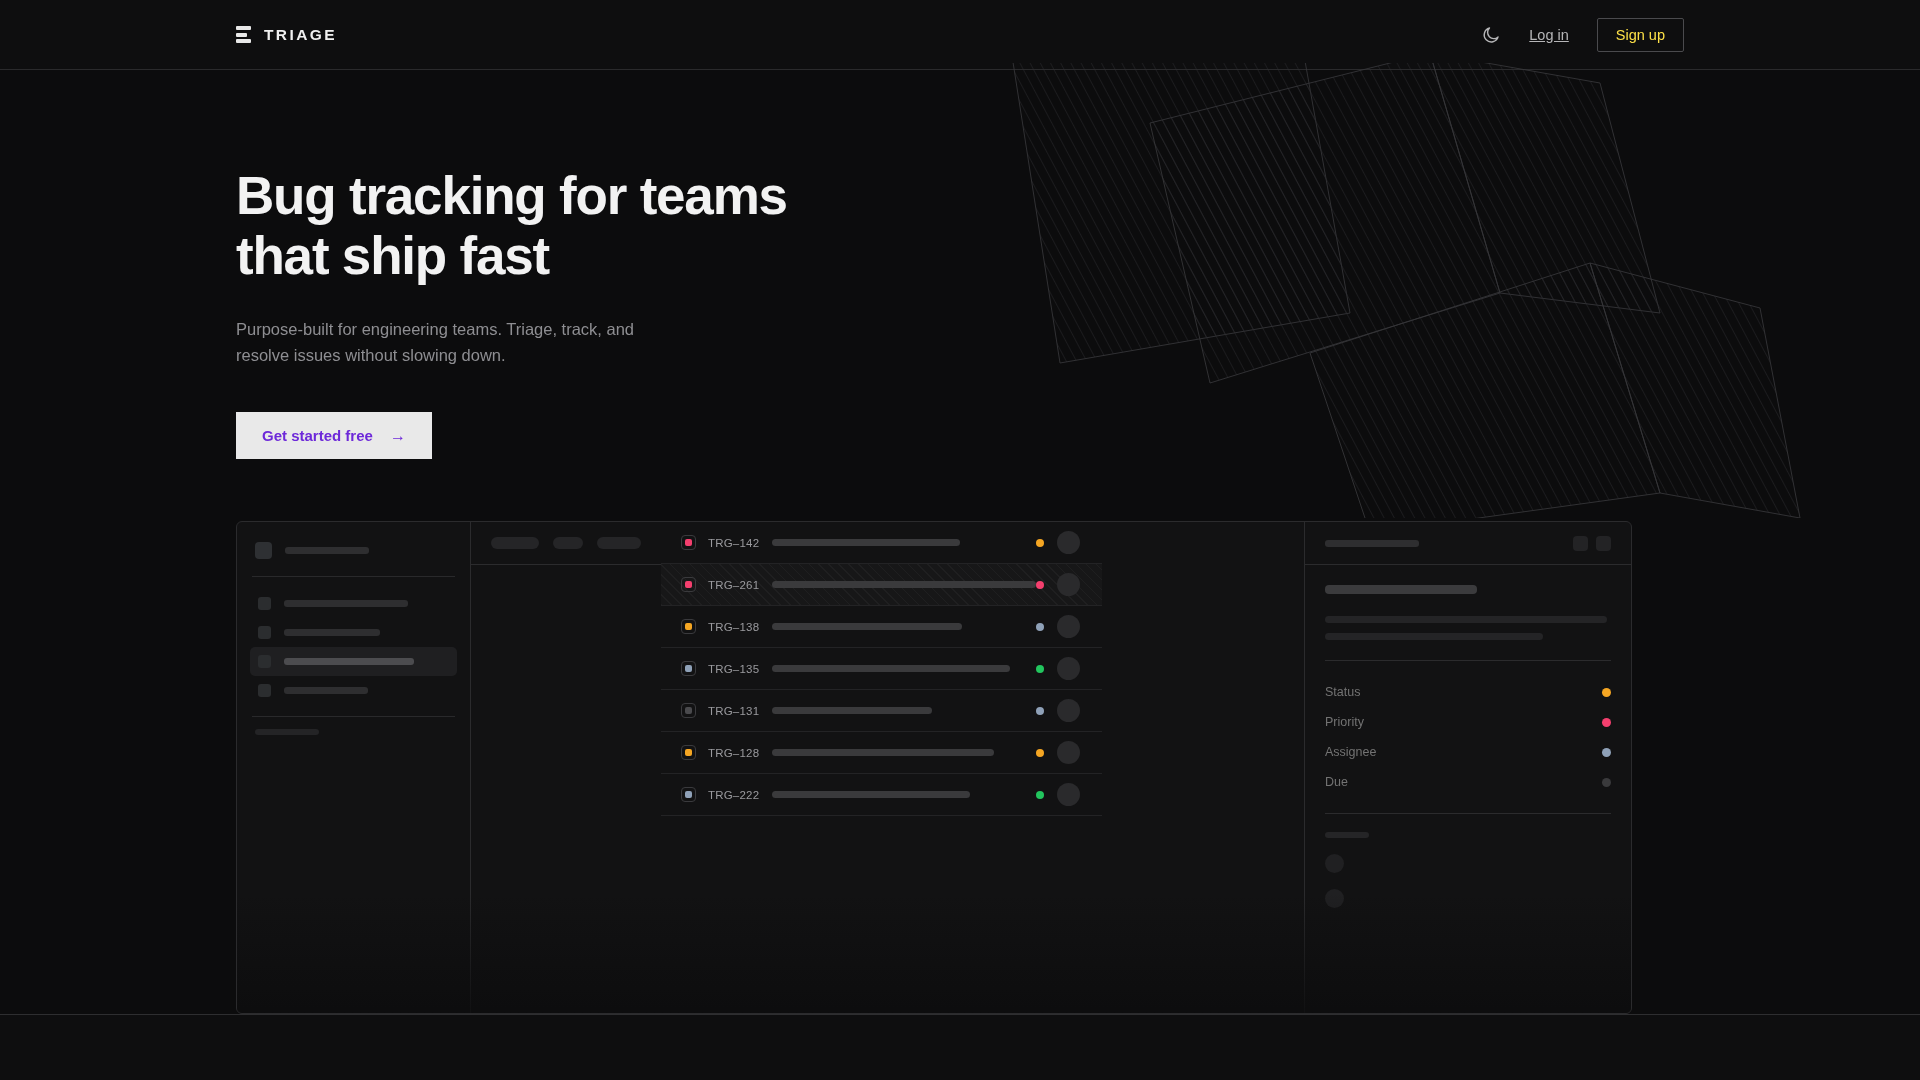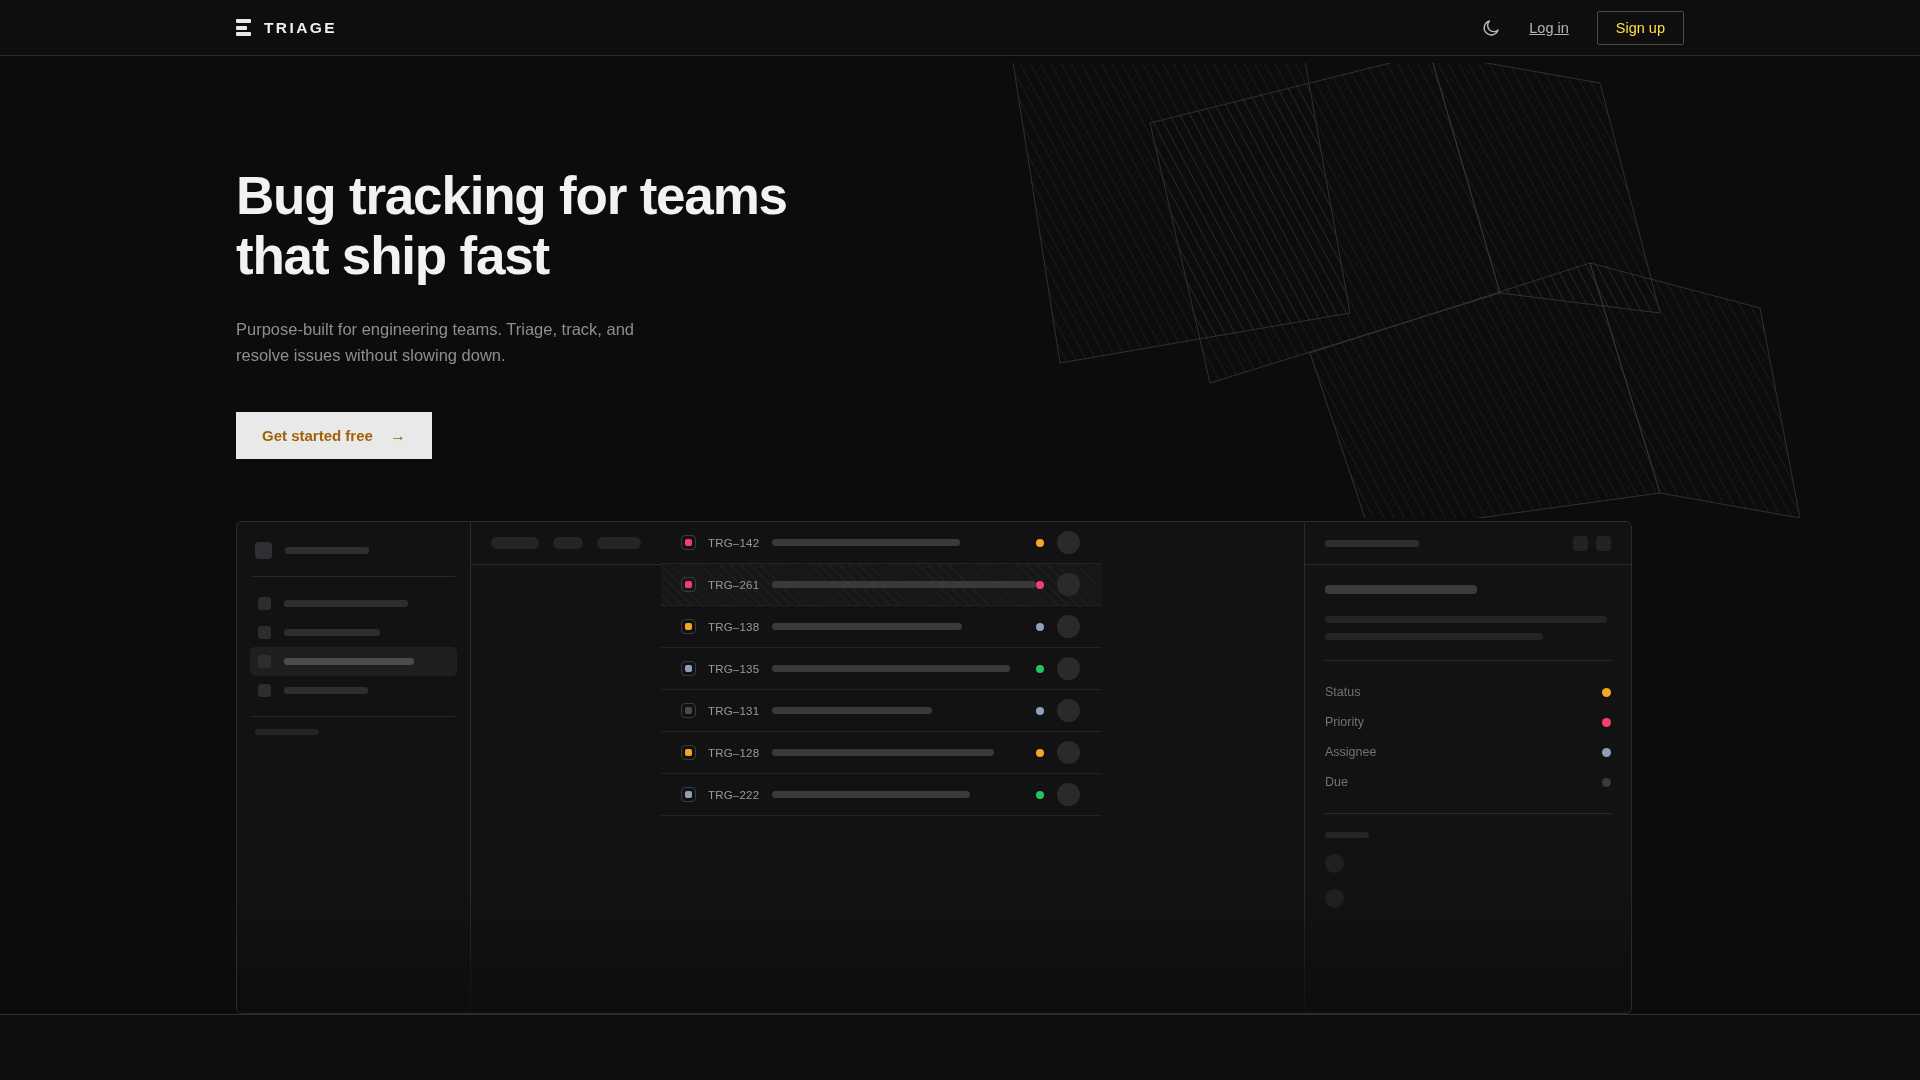--- a/index.html
+++ b/index.html
@@ -6,21 +6,21 @@
   html, body {
     width:1920px; height:1080px;
     background:#0c0c0d;
     font-family:"Liberation Sans", sans-serif;
     overflow:hidden;
   }
   #page { position:relative; width:1920px; height:1080px; background:#0c0c0d; }
 
   
   .nav {
-    position:absolute; left:0; top:0; width:1920px; height:56px;
+    position:absolute; left:0; top:0; width:1920px; height:70px;
     background:#0e0e0f;
     border-bottom:1px solid #2a2a2c;
     display:flex; align-items:center;
   }
   .nav-inner {
     width:100%; padding:0 236px 0 236px;
     display:flex; align-items:center; justify-content:space-between;
   }
   .brand { display:flex; align-items:center; gap:13px; }
   .brand-mark { width:15px; height:17px; display:flex; flex-direction:column; justify-content:space-between; }
@@ -55,21 +55,21 @@
     margin-top:47px;
   }
   .subhead {
     margin-top:30px;
     color:#8e8e92; font-size:16.5px; line-height:1.62;
     white-space:pre-line;
   }
   .cta {
     margin-top:43px;
     display:inline-flex; align-items:center; gap:17px;
-    background:#e9e9e9; color:#a16207;
+    background:#e9e9e9; color:#6d28d9;
     font-size:15px; font-weight:700;
     padding:15px 26px;
     border:none;
     font-family:"Liberation Sans", sans-serif;
   }
   .cta-arrow { font-size:16px; line-height:1; }
 
   
   .mock {
     position:absolute; left:236px; top:521px;

